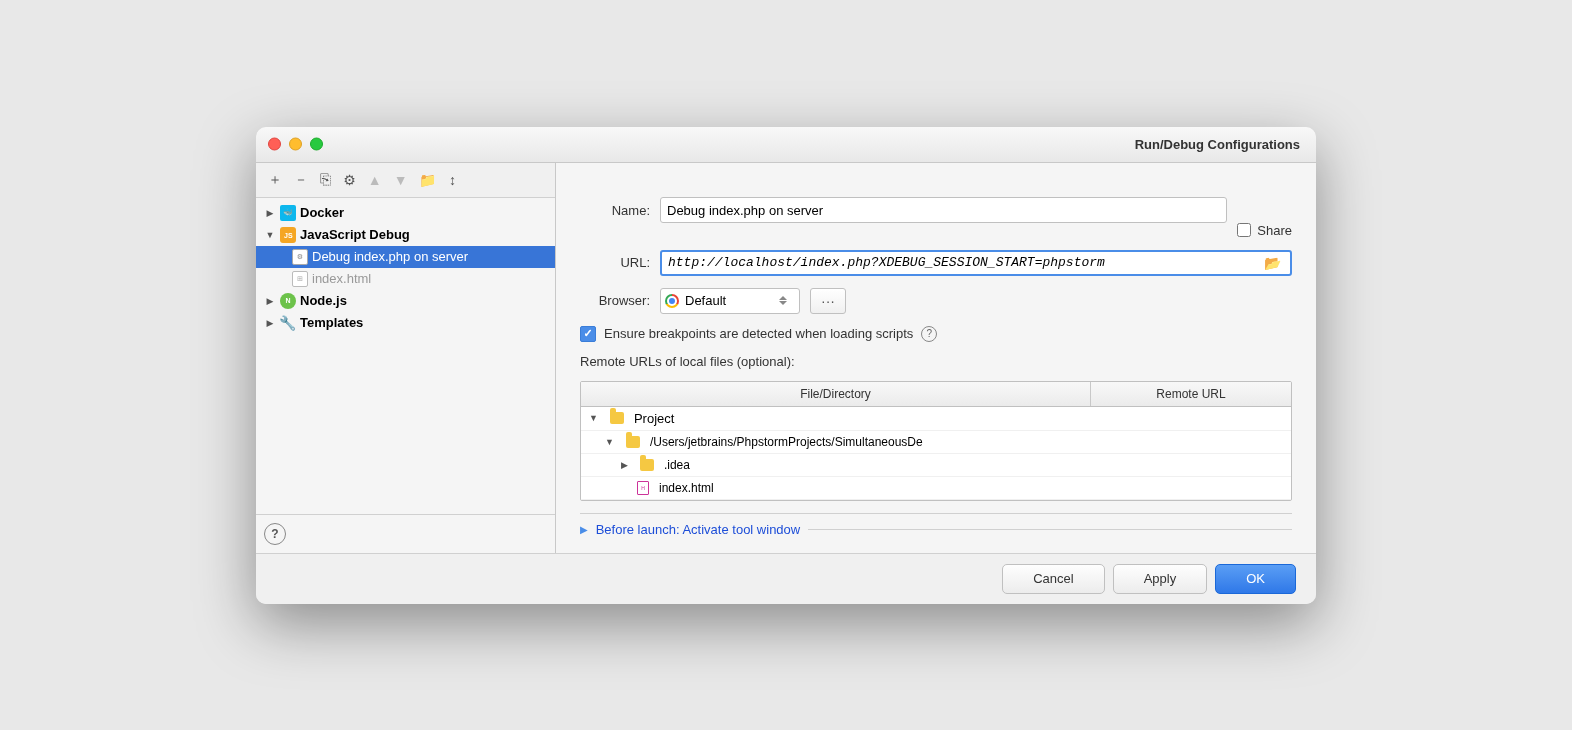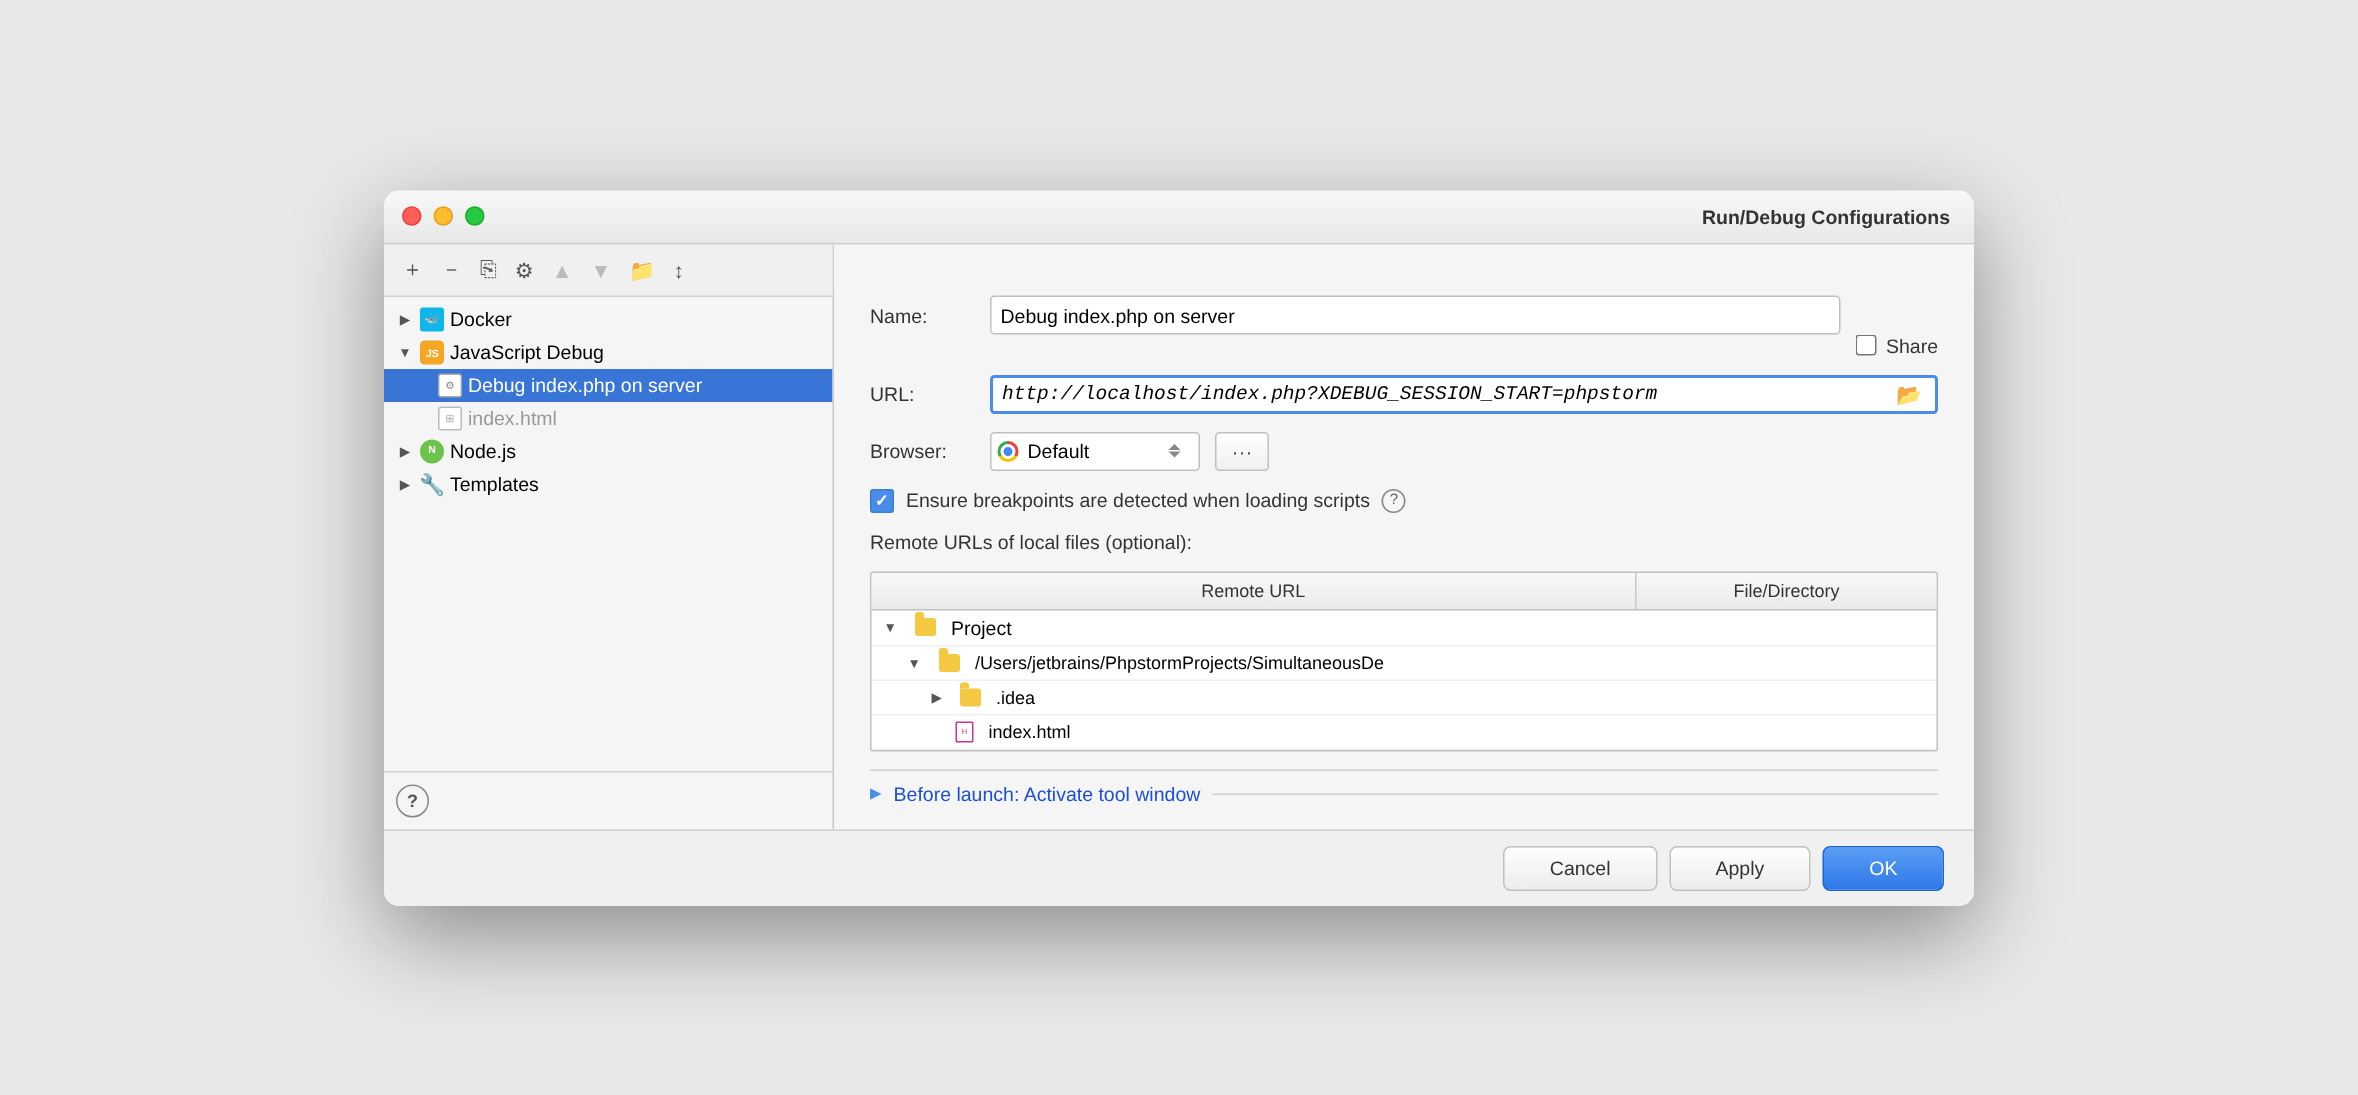--- a/index.html
+++ b/index.html
@@ -128,21 +128,21 @@
       height: 16px;
       display: flex;
       align-items: center;
       justify-content: center;
       flex-shrink: 0;
     }
     .item-label {
       font-size: 13px;
       font-weight: normal;
     }
-    .item-label.bold { font-weight: 400; }
+    .item-label.bold { font-weight: 700; }
     .item-label.dimmed { color: #999; }
 
     
     .icon-docker {
       width: 16px; height: 16px;
       background: #0db7ed;
       border-radius: 2px;
       display: flex; align-items: center; justify-content: center;
       color: white; font-size: 8px;
     }
@@ -209,21 +209,21 @@
 
     .form-row {
       display: flex;
       align-items: center;
       gap: 10px;
     }
     .form-label {
       font-size: 13px;
       color: #333;
       min-width: 70px;
-      text-align: left;
+      text-align: right;
     }
     .form-input {
       flex: 1;
       height: 26px;
       border: 1px solid #c0c0c0;
       border-radius: 3px;
       padding: 0 6px;
       font-size: 13px;
       background: white;
       outline: none;
@@ -601,22 +601,22 @@
         <span class="checkbox-label">Ensure breakpoints are detected when loading scripts</span>
         <div class="help-icon-small">?</div>
       </div>
 
       <div>
         <span class="remote-urls-label">Remote URLs of local files (optional):</span>
       </div>
 
       <div class="file-table">
         <div class="table-header">
+          <div class="table-col-header">File/Directory</div>
           <div class="table-col-header">Remote URL</div>
-          <div class="table-col-header">File/Directory</div>
         </div>
         <div class="table-body">
 
           <div class="tree-row">
             <span class="small-arrow small-arrow-down"></span>
             <span style="width:4px;"></span>
             <div class="folder-icon"></div>
             <span style="margin-left:6px;font-size:13px;">Project</span>
           </div>
 

